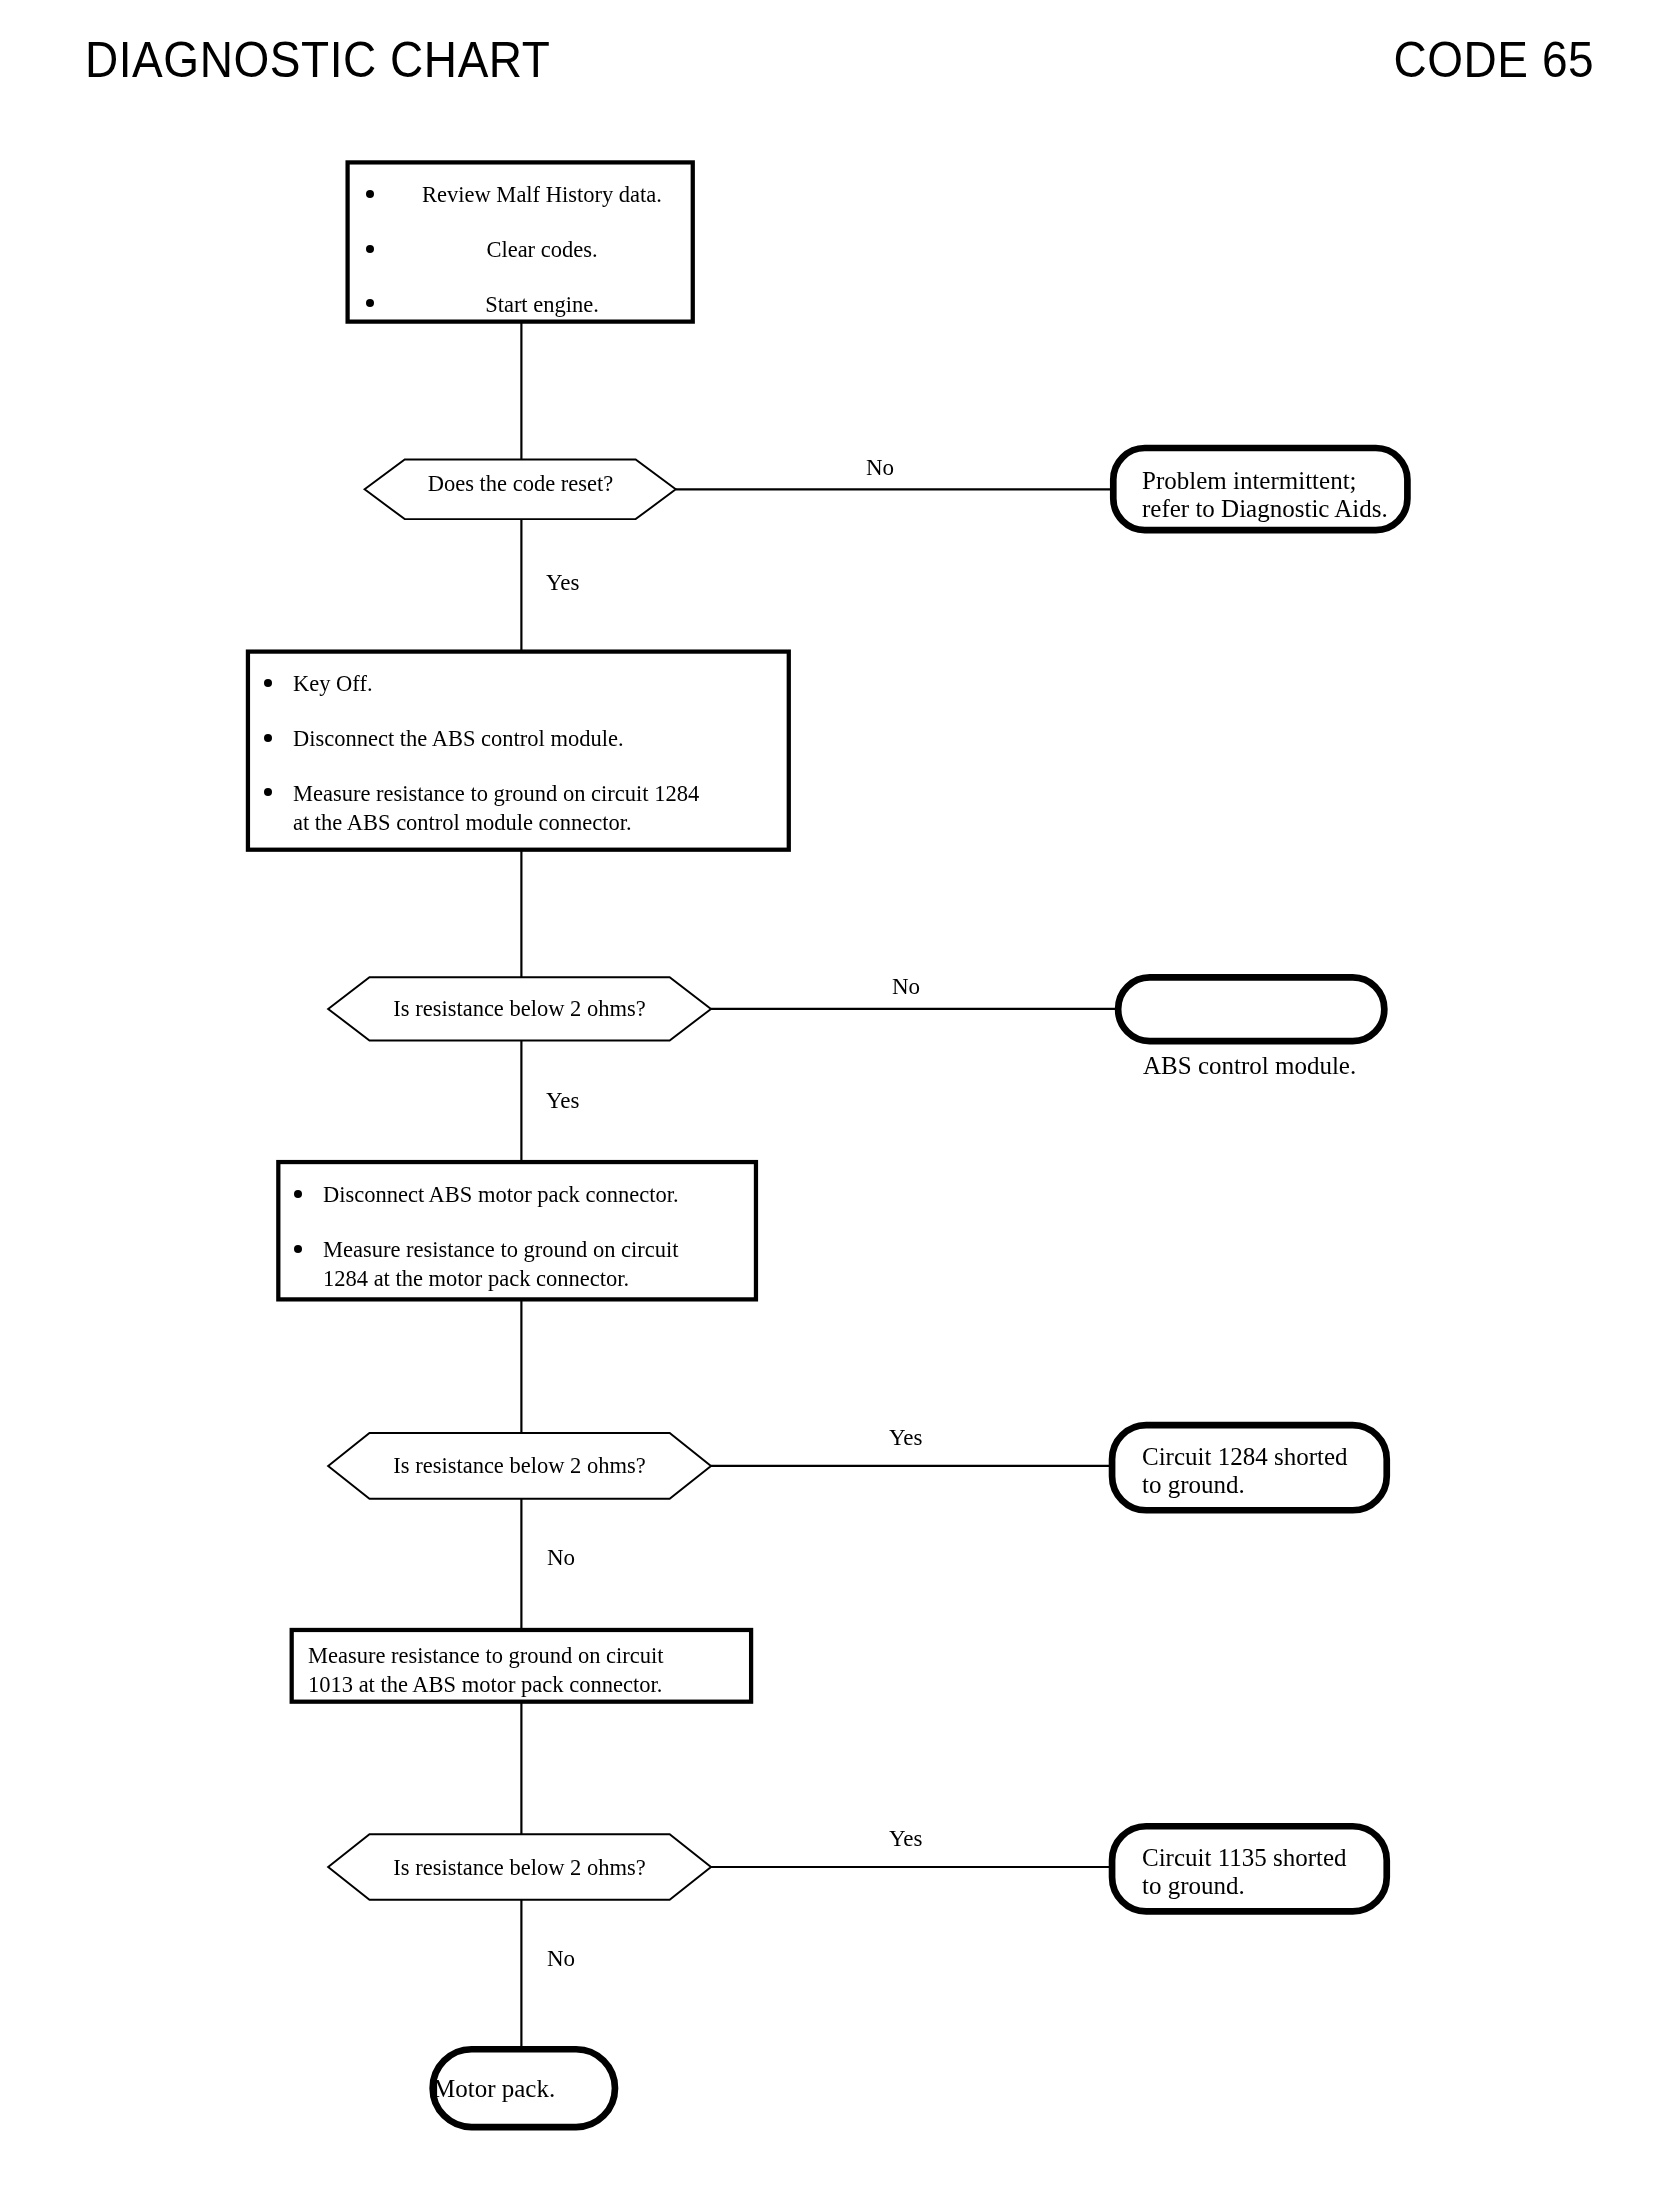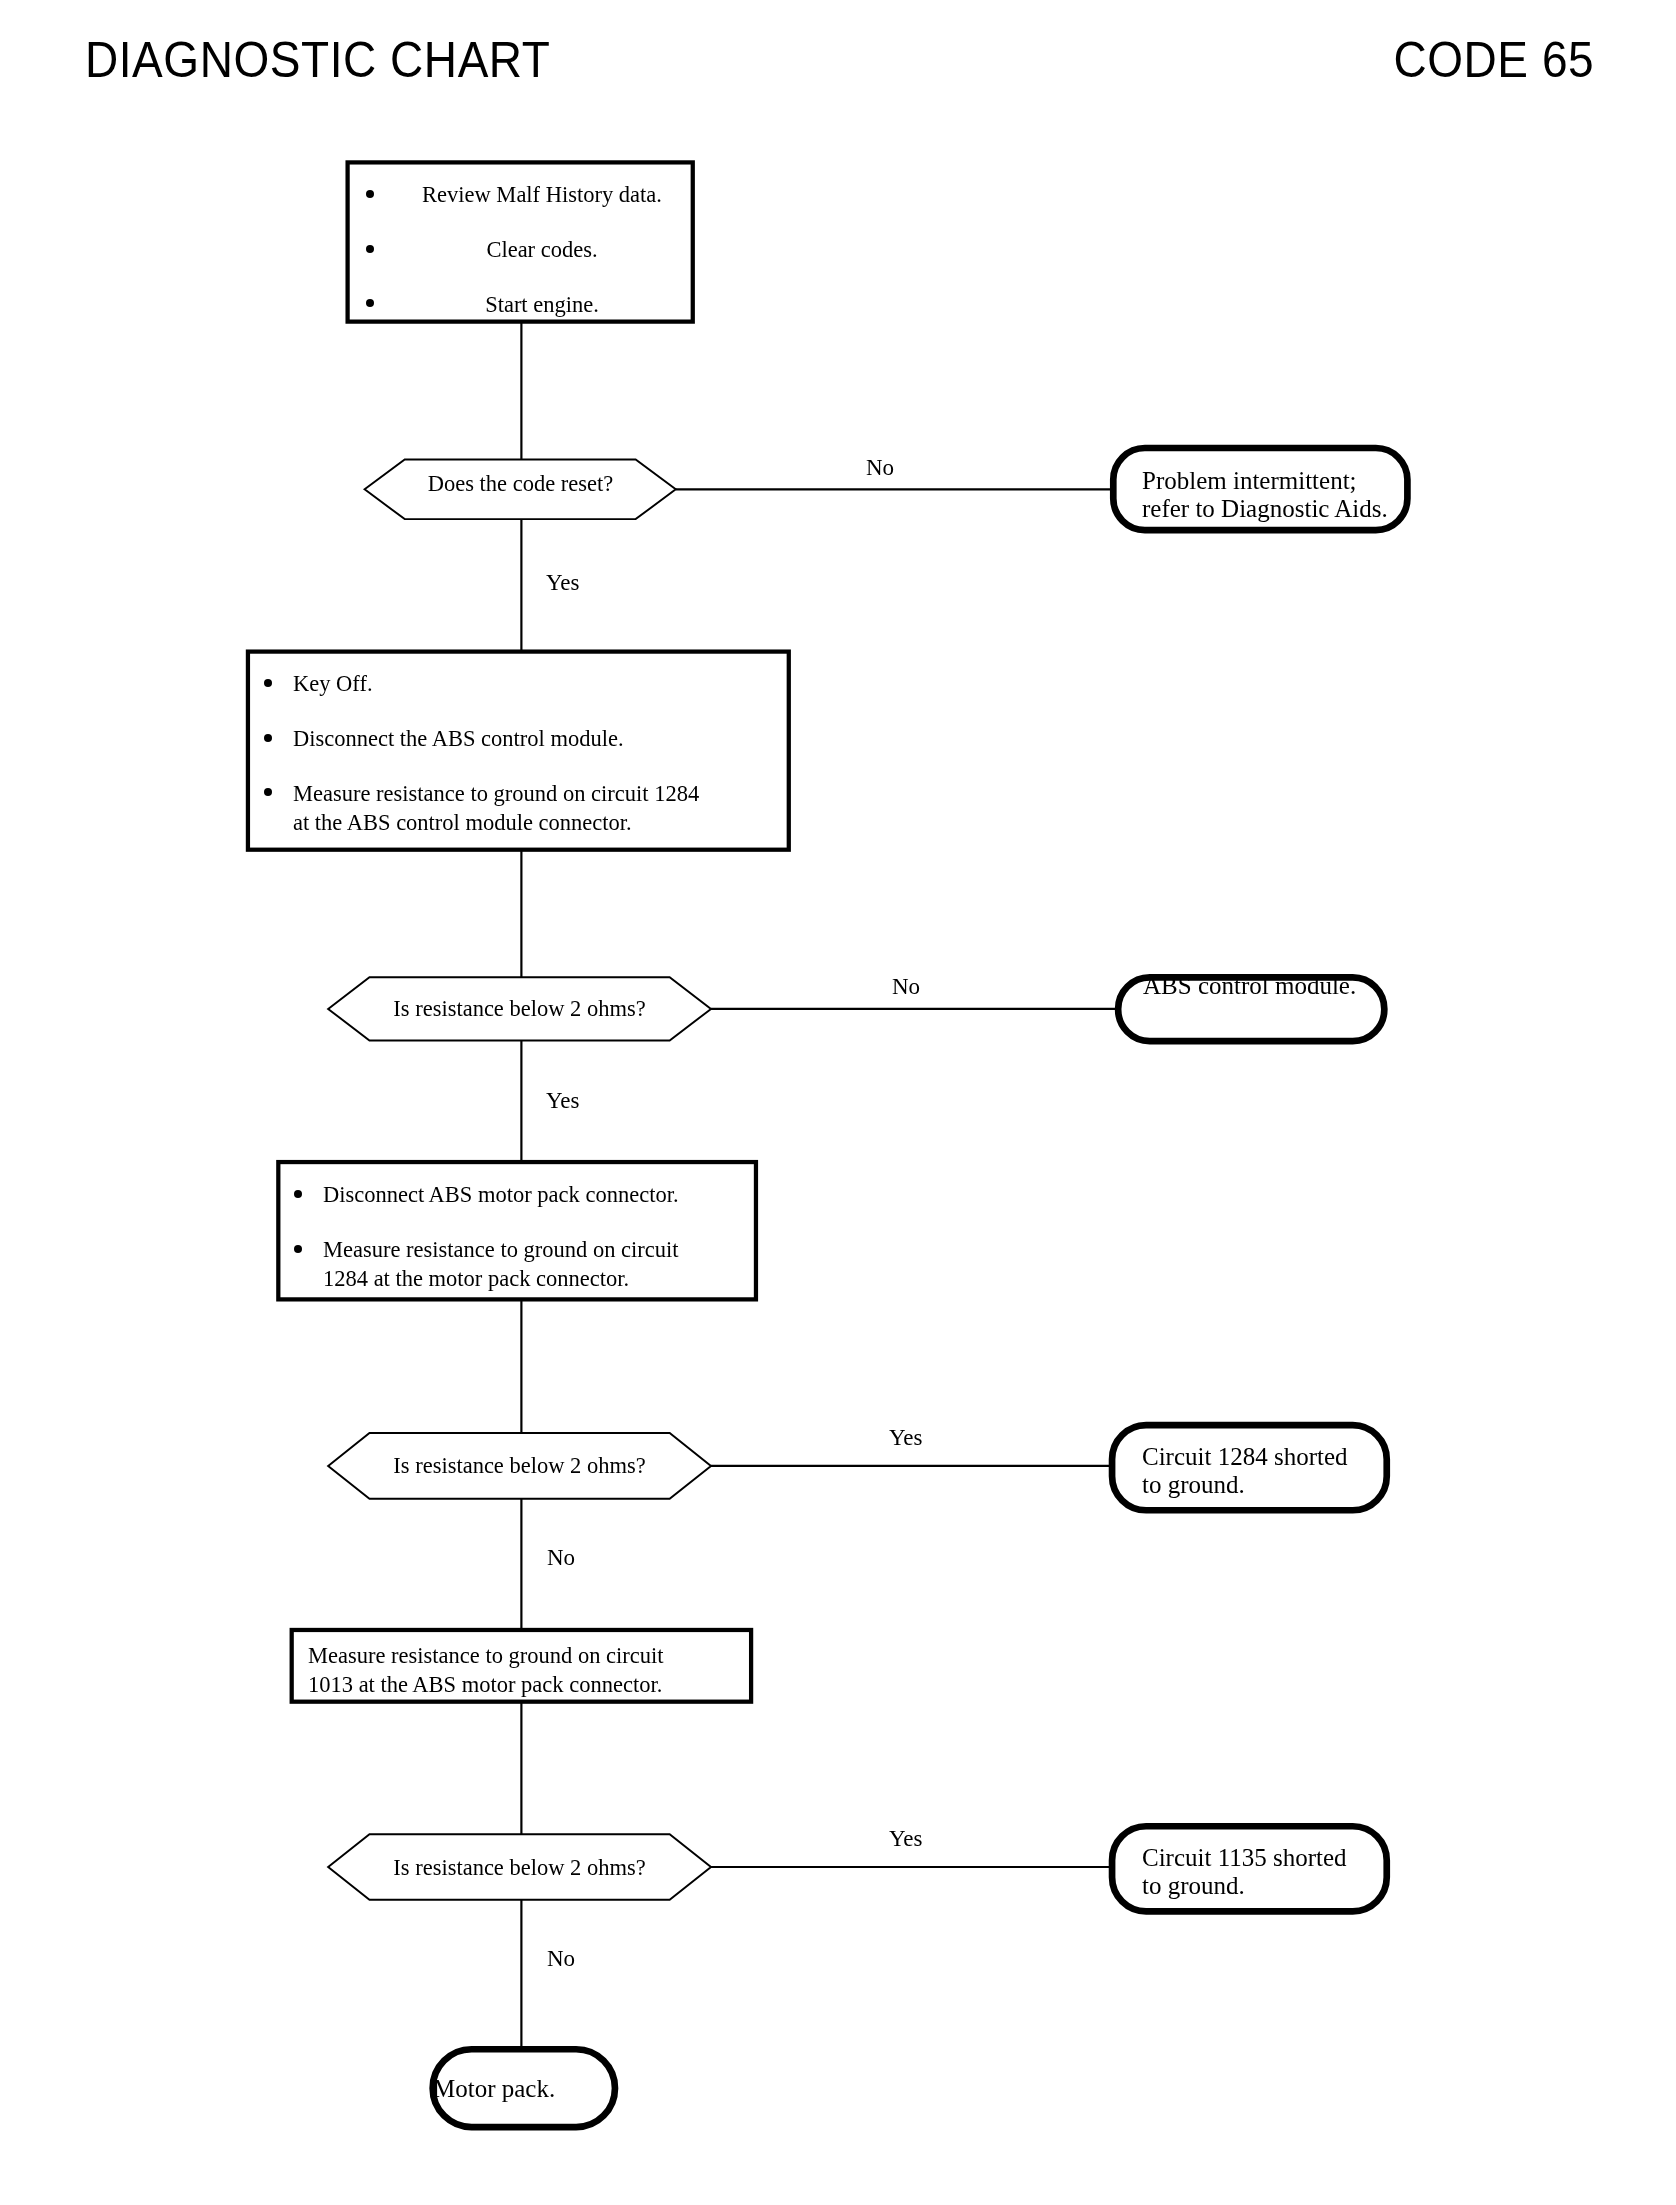--- a/index.html
+++ b/index.html
@@ -206,21 +206,21 @@
         <span>Measure resistance to ground on circuit 1284</span><br>
         <span>at the ABS control module connector.</span>
       </li>
     </ul>
   </div>
 
   <div class="hexlabel serif" style="left:328px; top:996px; width:383px;">Is resistance below 2 ohms?</div>
 
   <div class="branch serif" style="left:892px; top:974px;">No</div>
 
-  <div class="termlabel serif" style="left:1143px; top:972px;">
+  <div class="termlabel serif" style="left:1143px; top:1052px;">
     <div>ABS control module.</div>
   </div>
 
   <div class="branch serif" style="left:546px; top:1088px;">Yes</div>
 
   <div class="txt serif" style="left:289px; top:1180px; width:462px;">
     <ul class="bullets">
       <li>
         <span class="bullet-dot"></span>
         <span>Disconnect ABS motor pack connector.</span>

